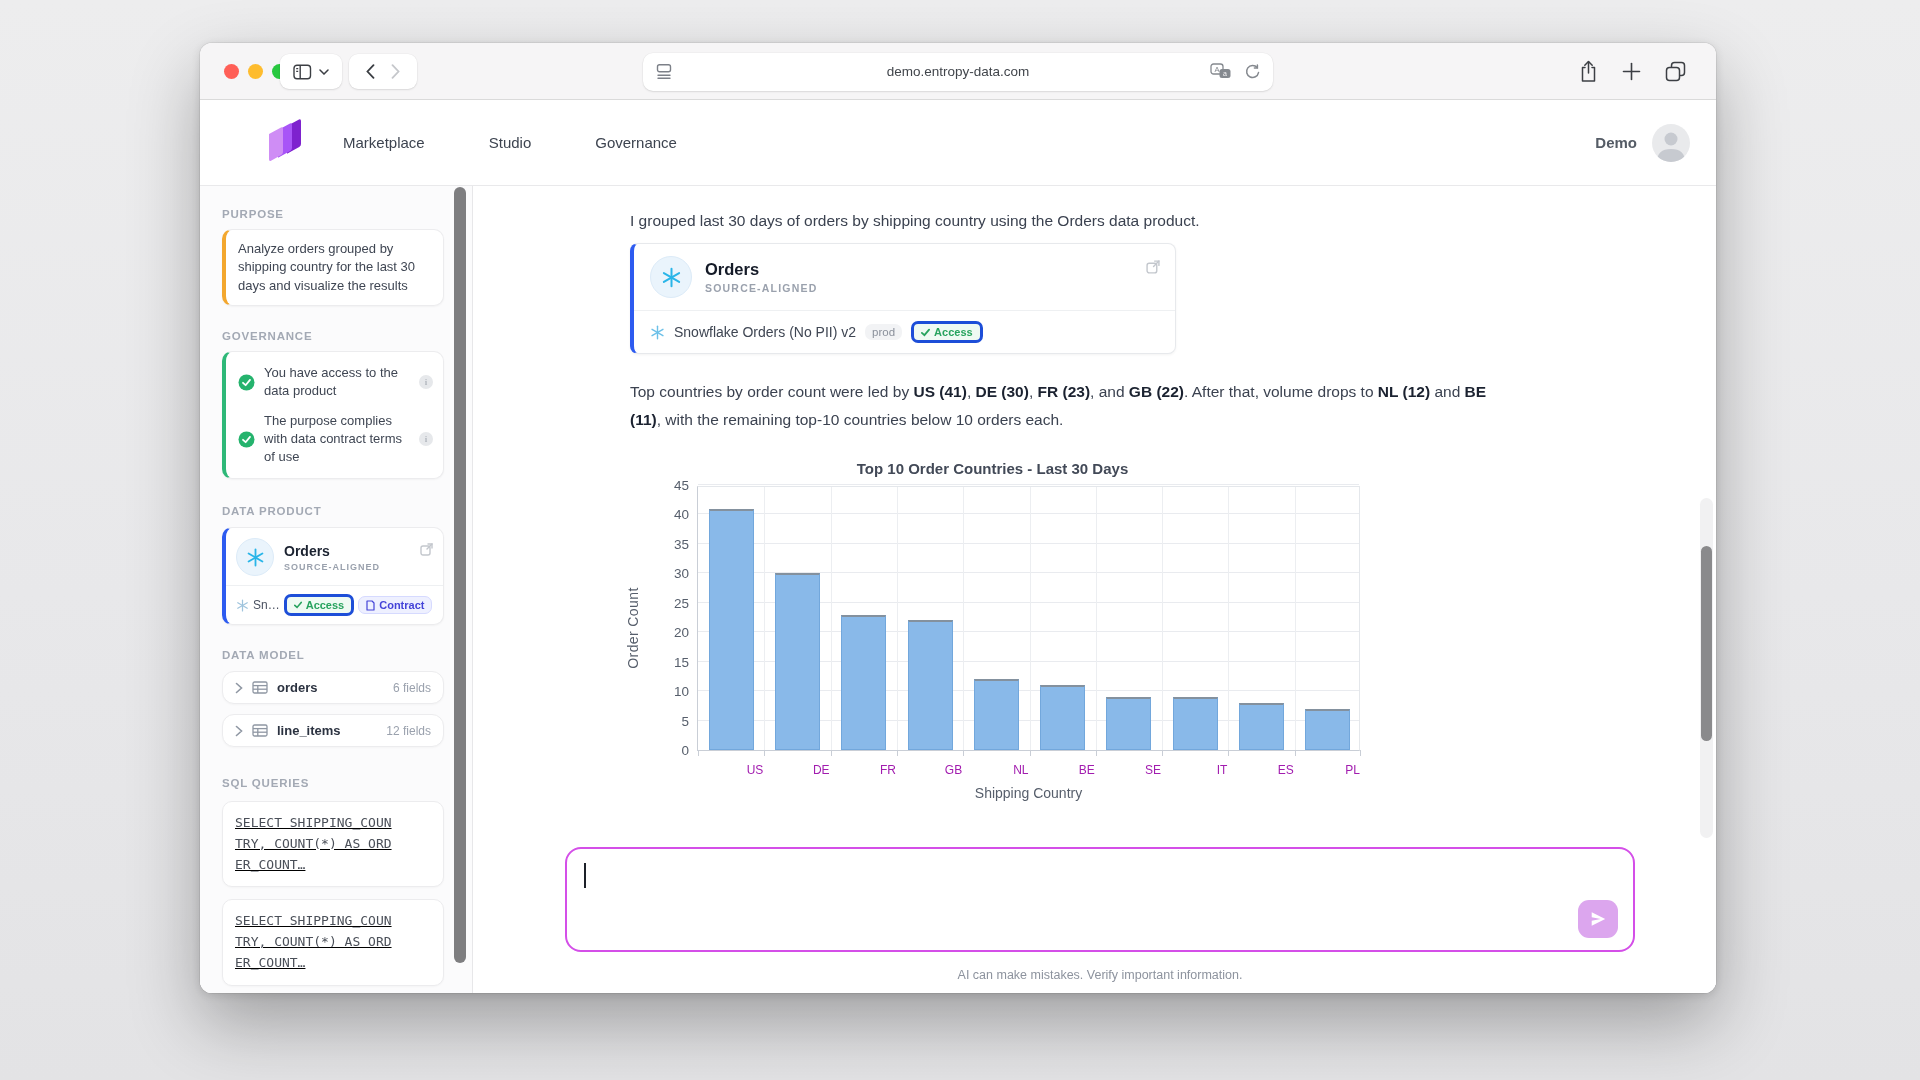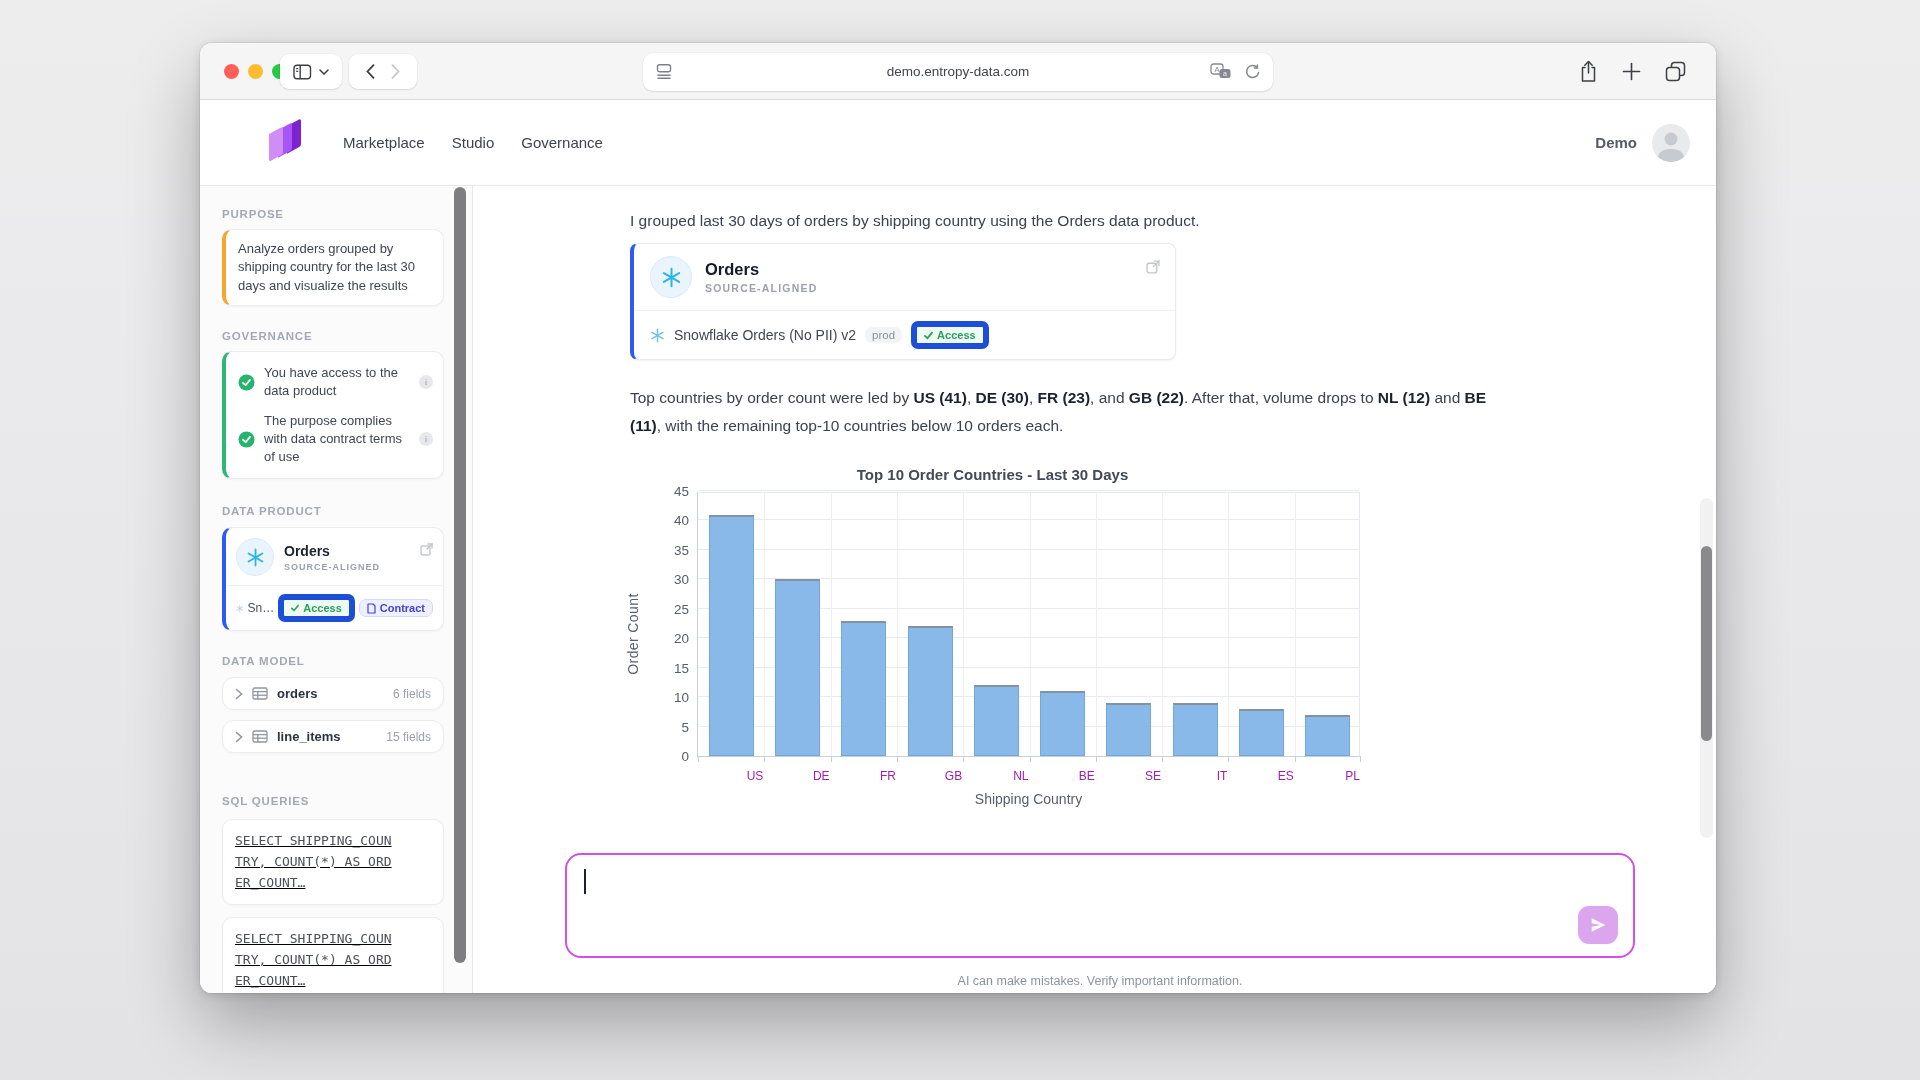--- a/index.html
+++ b/index.html
@@ -34,21 +34,21 @@
     text-align:center; font-size:13.5px; color:#41454b; }
   .url-right { position:absolute; right:12px; top:0; height:38px; display:flex;
     align-items:center; gap:12px; }
   .chrome-right { position:absolute; right:30px; top:0; height:57px; display:flex;
     align-items:center; gap:24px; }
 
   
   .appheader { flex:0 0 86px; background:#fff; border-bottom:1px solid #e9e9eb;
     display:flex; align-items:center; position:relative; }
   .logo { margin-left:66px; }
-  .nav { display:flex; gap:27px; margin-left:40px; }
+  .nav { display:flex; gap:64px; margin-left:40px; }
   .nav-item { font-size:15px; color:#3d4450; cursor:default; }
   .user { margin-left:auto; margin-right:26px; display:flex; align-items:center; gap:15px; }
   .user-label { font-size:15px; font-weight:700; color:#555c66; }
   .avatar { width:38px; height:38px; border-radius:50%; background:#e9eaec;
     overflow:hidden; display:flex; align-items:flex-end; justify-content:center; }
 
   
   .content { flex:1; display:flex; min-height:0; position:relative; background:#fff; }
 
   
@@ -61,35 +61,35 @@
     font-size:13px; line-height:1.42; color:#3f4653; }
   .gov-card { border-left:4px solid #2eb878; margin-top:9px; padding:12px 10px 12px 12px; }
   .gov-item { display:flex; align-items:center; gap:9px; font-size:13px; line-height:1.38;
     color:#3f4653; }
   .gov-item + .gov-item { margin-top:12px; }
   .gov-text { flex:1; }
   .info-dot { width:14px; height:14px; border-radius:50%; background:#e6e8eb; color:#b3b8bf;
     font-size:9px; font-weight:700; text-align:center; line-height:14px; flex:0 0 14px;
     font-family:"Liberation Serif", serif; }
   .label-gov { margin-top:24px; } .label-dp { margin-top:26px; }
-  .label-dm { margin-top:24px; } .label-sql { margin-top:42px; }
+  .label-dm { margin-top:24px; } .label-sql { margin-top:30px; }
   .dp-card { border-left:4px solid #2d5bf0; margin-top:10px; }
   .dp-top { display:flex; align-items:center; gap:10px; padding:10px 10px 9px 10px;
     position:relative; }
   .sf-circle { width:38px; height:38px; border-radius:50%; background:#eaf4fc;
     border:1px solid #dcebf8; display:flex; align-items:center; justify-content:center; }
   .dp-name { font-size:14px; font-weight:700; color:#1b2230; }
   .dp-type { font-size:9px; font-weight:700; letter-spacing:1px; color:#9aa1ad; margin-top:3px; }
   .dp-ext { position:absolute; right:10px; top:14px; }
   .dp-divider { border-top:1px solid #eef0f2; }
   .dp-bottom { display:flex; align-items:center; gap:4px; padding:8px 10px; }
   .dp-src { font-size:12px; color:#4a5160; white-space:nowrap; }
   .badge { border-radius:7px; font-size:11px; font-weight:700; padding:2px 7px;
     display:inline-flex; align-items:center; gap:4px; white-space:nowrap; }
-  .badge-access { background:#effaf3; border:6px solid #1d4ed8; color:#27a35e; }
+  .badge-access { background:#effaf3; border:3px solid #1d4ed8; color:#27a35e; }
   .badge-contract { background:#eef0ff; border:1px solid #d6daff; color:#4443d8; }
   .dm-row { background:#fff; border:1px solid #ececee; border-radius:12px; height:33px;
     display:flex; align-items:center; gap:9px; padding:0 12px; margin-top:10px;
     box-shadow:0 1px 2px rgba(0,0,0,.03); }
   .dm-name { font-size:13px; font-weight:700; color:#2b3240; }
   .dm-fields { margin-left:auto; font-size:12px; color:#9aa1ad; }
   .sql-card { background:#fff; border:1px solid #ececee; border-radius:10px; margin-top:12px;
     padding:11px 12px; box-shadow:0 1px 2px rgba(0,0,0,.03);text-decoration:underline; }
   .sql-text { font-family:"DejaVu Sans Mono", monospace; font-size:13px; line-height:1.6;
     color:#4a4f58; width:20ch; white-space:pre-wrap; word-break:break-all; }
@@ -362,21 +362,21 @@
           <svg width="8" height="12" viewBox="0 0 8 12" fill="none" stroke="#8f97a3" stroke-width="1.6" stroke-linecap="round">
             <polyline points="1.5,1.5 6.5,6 1.5,10.5"></polyline>
           </svg>
           <svg width="16" height="13" viewBox="0 0 16 13" fill="none" stroke="#8f97a3" stroke-width="1.3">
             <rect x="1" y="1" width="14" height="11" rx="1.5"></rect>
             <line x1="1" y1="4.6" x2="15" y2="4.6"></line>
             <line x1="1" y1="8.2" x2="15" y2="8.2"></line>
             <line x1="5.8" y1="4.6" x2="5.8" y2="12"></line>
           </svg>
           <span class="dm-name">line_items</span>
-          <span class="dm-fields">15 fields</span>
+          <span class="dm-fields">12 fields</span>
         </div>
 
         <div class="side-label label-sql">SQL QUERIES</div>
         <div class="sql-card">
           <div class="sql-text">SELECT SHIPPING_COUNTRY, COUNT(*) AS ORDER_COUNT…</div>
         </div>
         <div class="sql-card">
           <div class="sql-text">SELECT SHIPPING_COUNTRY, COUNT(*) AS ORDER_COUNT…</div>
         </div>
 

